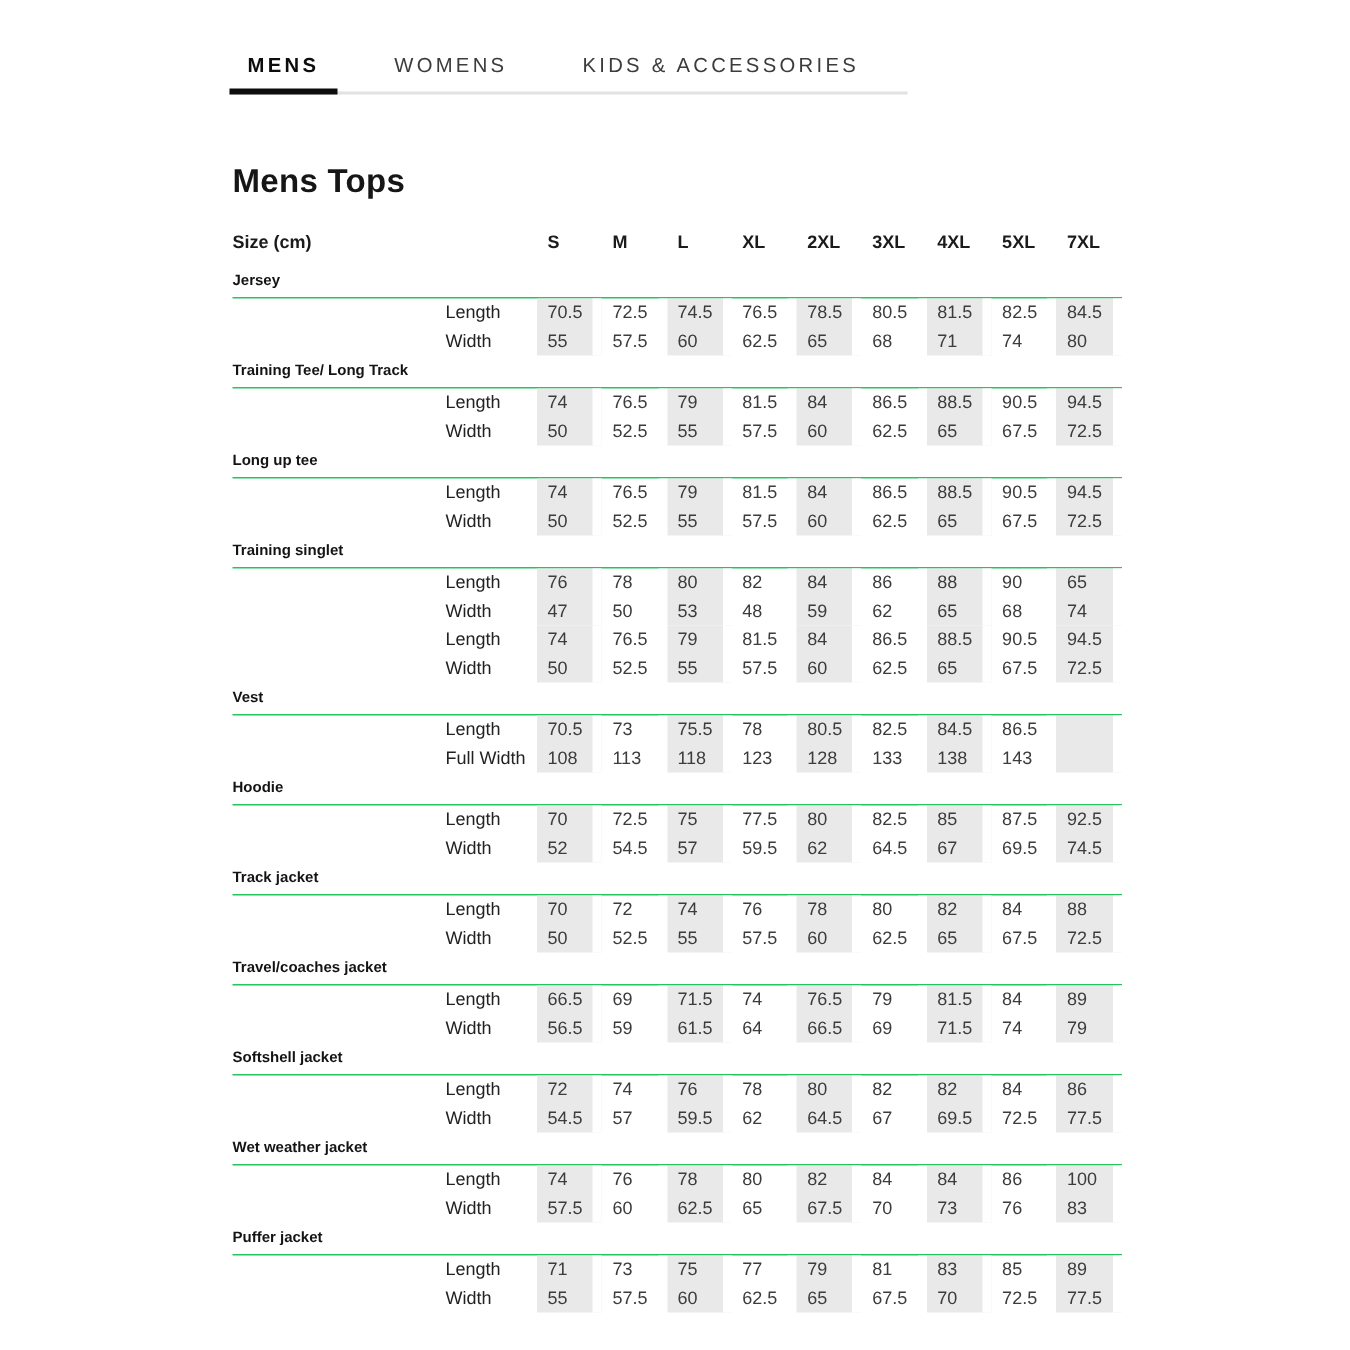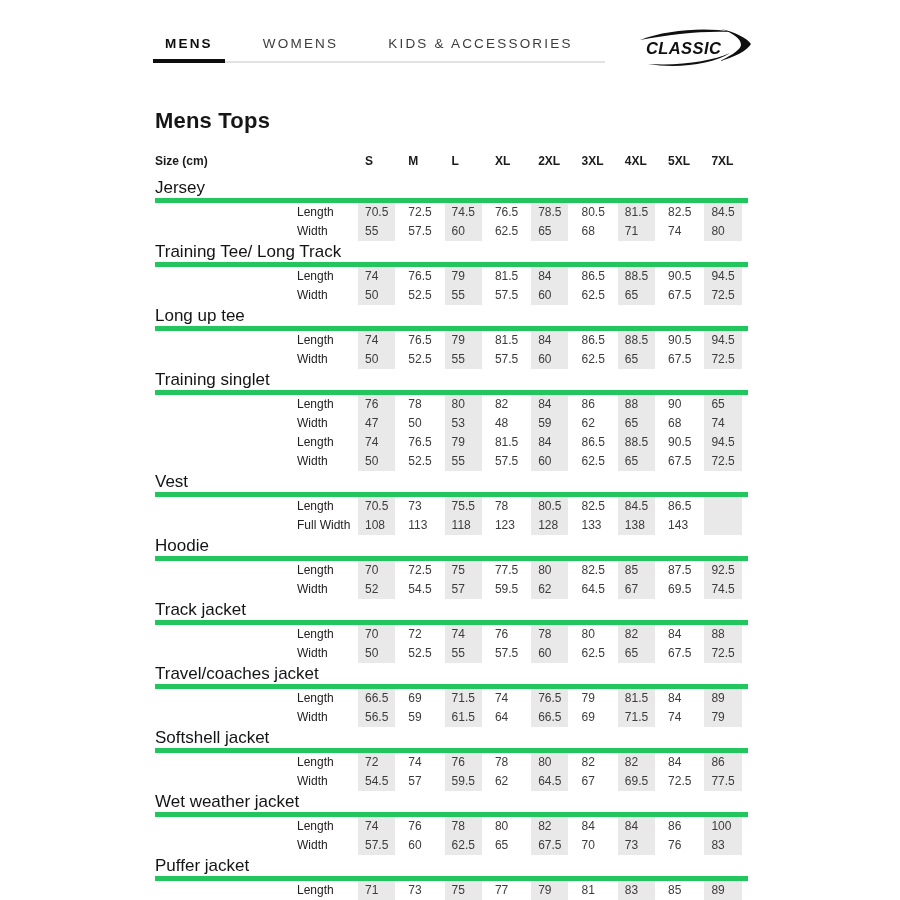--- a/index.html
+++ b/index.html
@@ -26,49 +26,41 @@
   .title { position: absolute; left: 155px; top: 108px; font-size: 22px;
            font-weight: bold; color: #161616; letter-spacing: 0.2px; }
 
   
   .chart { position: absolute; left: 155px; top: 151px; width: 593px; }
   .grid { display: grid; grid-template-columns: 142px 61px repeat(9, 43.3px); }
   .header-row { margin-bottom: 6px; line-height: 20px; }
   .size-unit { grid-column: 1 / span 2; font-weight: bold; font-size: 12px; color: #1b1b1b; }
   .size-head { font-weight: bold; font-size: 12px; color: #1b1b1b; padding-left: 7px; }
 
-  .section-name { font-weight: normal; font-size: 17px; color: #141414;
-                  padding: 4px 0 3px 0; border-bottom: 5px solid #22c55e;
+  .section-name { font-weight: bold; font-size: 10px; color: #141414;
+                  padding: 4px 0 3px 0; border-bottom: 1px solid #22c55e;
                   line-height: 14px; }
   .srow { line-height: 19px; font-size: 12px; }
   .mlabel { grid-column: 2; color: #222222; }
   .cell { padding-left: 7px; color: #3c3c3c; border-right: 6px solid #ffffff; }
   .cell.shade { background: #e9e9e9; }
 </style>
 </head>
 <body>
 
 <div class="page">
 
   <div class="tabbar">
     <nav class="tabrow" id="tabs">
         <div class="tab active">MENS</div>
         <div class="tab">WOMENS</div>
         <div class="tab">KIDS &amp; ACCESSORIES</div>
       </nav>
   </div>
 
-  <div class="logo">
-    <svg viewBox="0 0 118 42" xmlns="http://www.w3.org/2000/svg">
-      <path fill="#101010" d="M 4 14 C 30 4, 70 1, 95 6 C 70 4.5, 34 8, 4 14 Z"></path>
-      <path fill="#101010" d="M 85 3 C 99 6, 111 12, 115 18 C 111 25, 98 31, 84 35 C 98 28, 105 23, 105 18.5 C 105 13, 97 7, 85 3 Z"></path>
-      <path fill="#101010" d="M 12 38 C 46 40, 76 35, 94 27 C 77 38, 42 43, 12 38 Z"></path>
-      <text x="10" y="28" font-size="16.5" font-weight="bold" font-style="italic" letter-spacing="0.4" fill="#101010">CLASSIC</text>
-    </svg>
-  </div>
 
   <h1 class="title">Mens Tops</h1>
 
   <div class="chart">
     <div class="grid header-row" id="header-row">
       <div class="size-unit">Size (cm)</div>
     <div class="size-head">S</div>
         <div class="size-head">M</div>
         <div class="size-head">L</div>
         <div class="size-head">XL</div>

